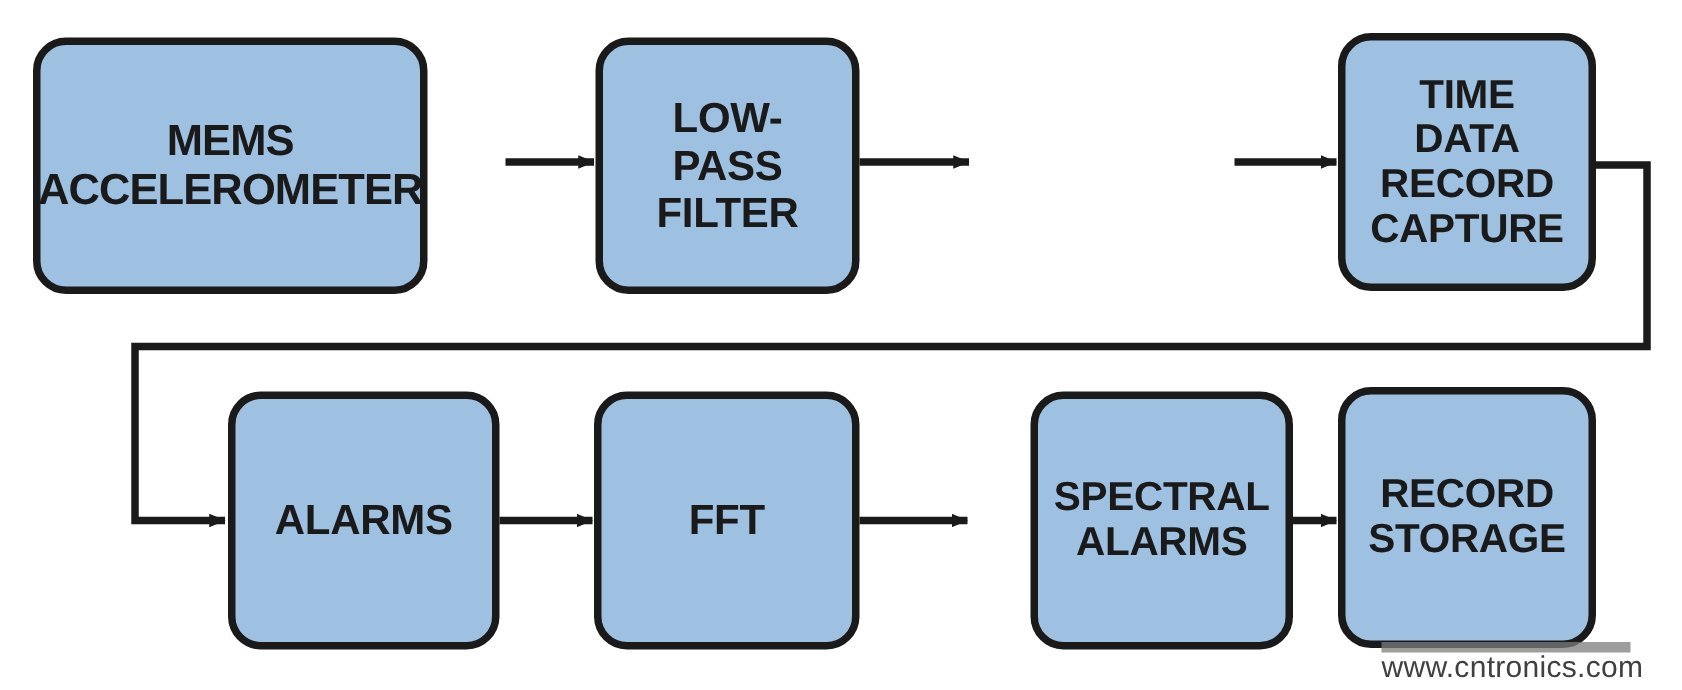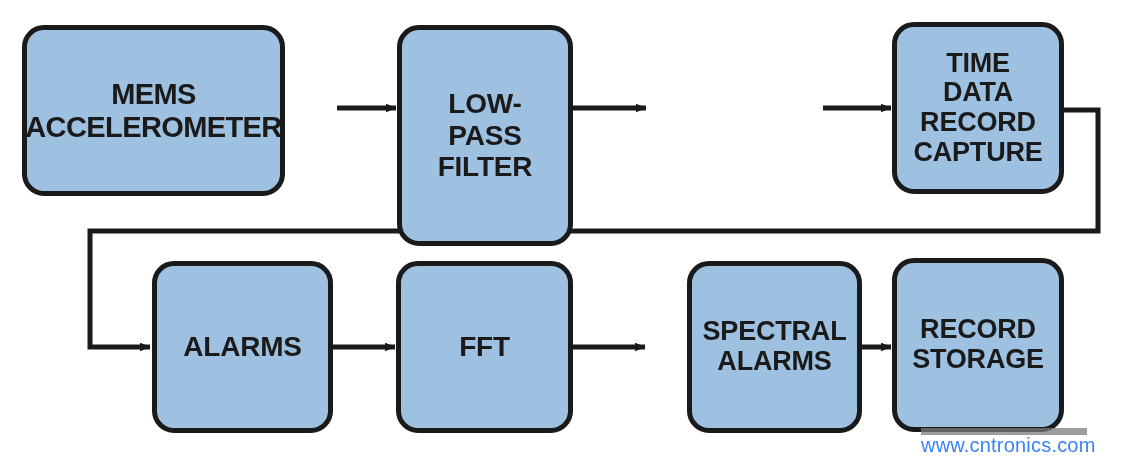--- a/index.html
+++ b/index.html
@@ -59,21 +59,21 @@
     width: 166px;
     height: 7px;
     background: #7c7c7c;
     opacity: 0.75;
   }
   #watermark-text {
     position: absolute;
     left: 921px;
     top: 434px;
     width: 200px;
-    color: #3b82f6;
+    color: #404040;
     font-size: 20px;
     font-family: "Liberation Sans", sans-serif;
     letter-spacing: 0.2px;
     white-space: nowrap;
   }
 </style>
 </head>
 <body>
 
 <div id="diagram-root">
@@ -98,21 +98,21 @@
     <line x1="573" y1="347" x2="645" y2="347" stroke="#1A1A1A" stroke-width="5" marker-end="url(#arrowhead)"></line>
 
     <line x1="821" y1="347" x2="891" y2="347" stroke="#1A1A1A" stroke-width="5" marker-end="url(#arrowhead)"></line>
   </svg>
 
   <div class="node-box" style="left:22px; top:25px; width:263px; height:171px;">
     <span class="node-label wide">MEMS
 ACCELEROMETER</span>
   </div>
 
-  <div class="node-box" style="left:397px; top:25px; width:176px; height:221px;">
+  <div class="node-box" style="left:397px; top:25px; width:176px; height:171px;">
     <span class="node-label">LOW-
 PASS
 FILTER</span>
   </div>
 
 
   <div class="node-box" style="left:892px; top:22px; width:172px; height:172px;">
     <span class="node-label tight">TIME
 DATA
 RECORD

